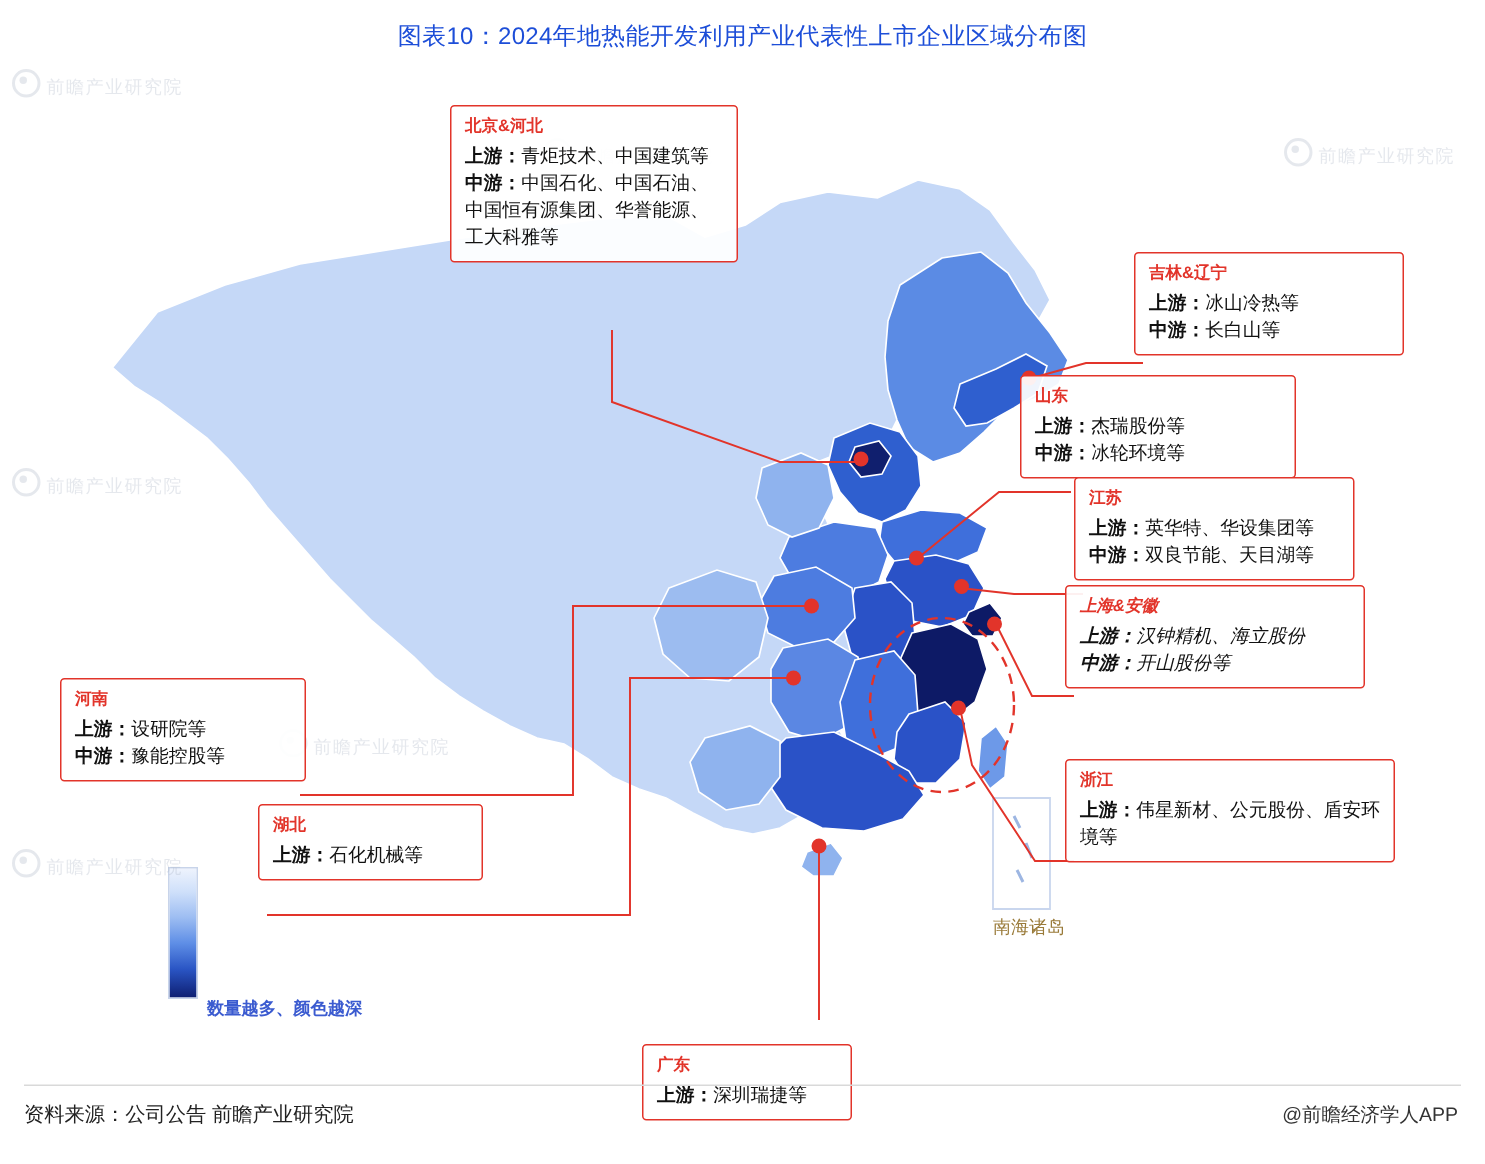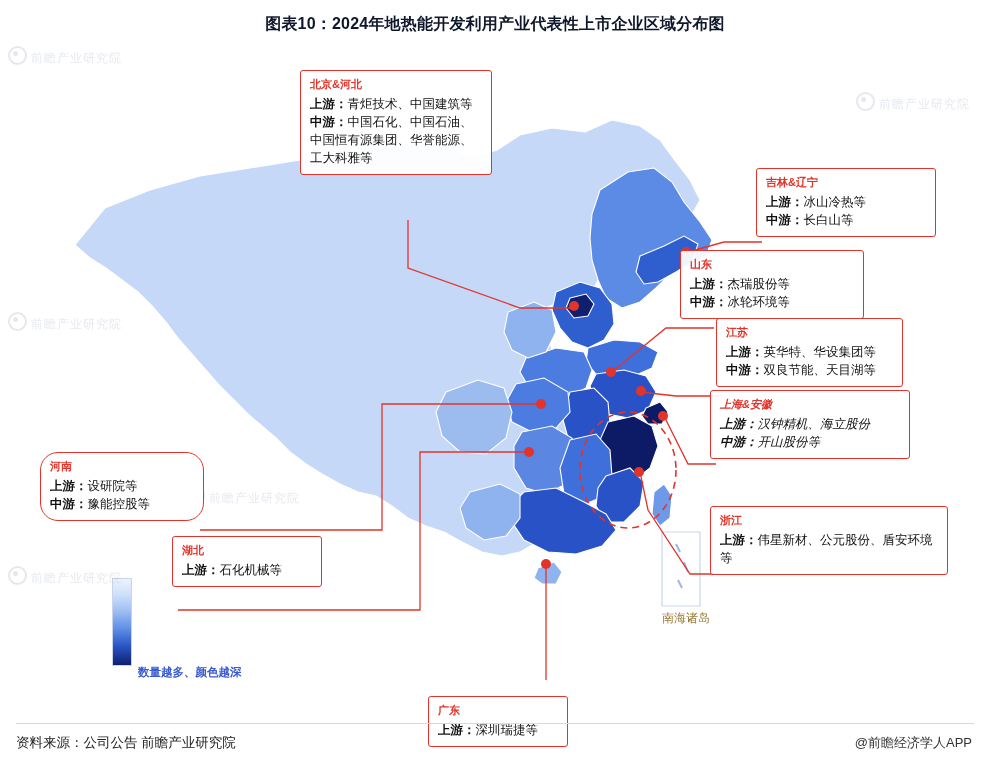--- a/index.html
+++ b/index.html
@@ -21,22 +21,22 @@
   }
 
   
   .chart-title {
     position: absolute;
     left: 0;
     top: 14px;
     width: 990px;
     text-align: center;
     font-size: 16px;
-    font-weight: bold;
-    color: #0f172a;
+    font-weight: normal;
+    color: #1d4ed8;
     letter-spacing: 0.2px;
   }
 
   
   .footer-line {
     position: absolute;
     left: 16px;
     right: 16px;
     bottom: 52px;
     height: 1px;
@@ -323,28 +323,28 @@
   <div class="callout" style="left:710px; top:390px; width:200px;font-style:italic;">
     <div class="c-title">上海&amp;安徽</div>
     <div class="c-row">
       <span class="c-key">上游：</span><span>汉钟精机、海立股份</span>
     </div>
     <div class="c-row">
       <span class="c-key">中游：</span><span>开山股份等</span>
     </div>
   </div>
 
-  <div class="callout" style="left:710px; top:506px; width:238px;">
+  <div class="callout" style="left:710px; top:506px; width:220px;">
     <div class="c-title">浙江</div>
     <div class="c-row">
       <span class="c-key">上游：</span><span>伟星新材、公元股份、盾安环境等</span>
     </div>
   </div>
 
-  <div class="callout" style="left:40px; top:452px; width:164px;border-radius:18px;">
+  <div class="callout" style="left:40px; top:452px; width:164px;">
     <div class="c-title">河南</div>
     <div class="c-row">
       <span class="c-key">上游：</span><span>设研院等</span>
     </div>
     <div class="c-row">
       <span class="c-key">中游：</span><span>豫能控股等</span>
     </div>
   </div>
 
   <div class="callout" style="left:172px; top:536px; width:150px;">

